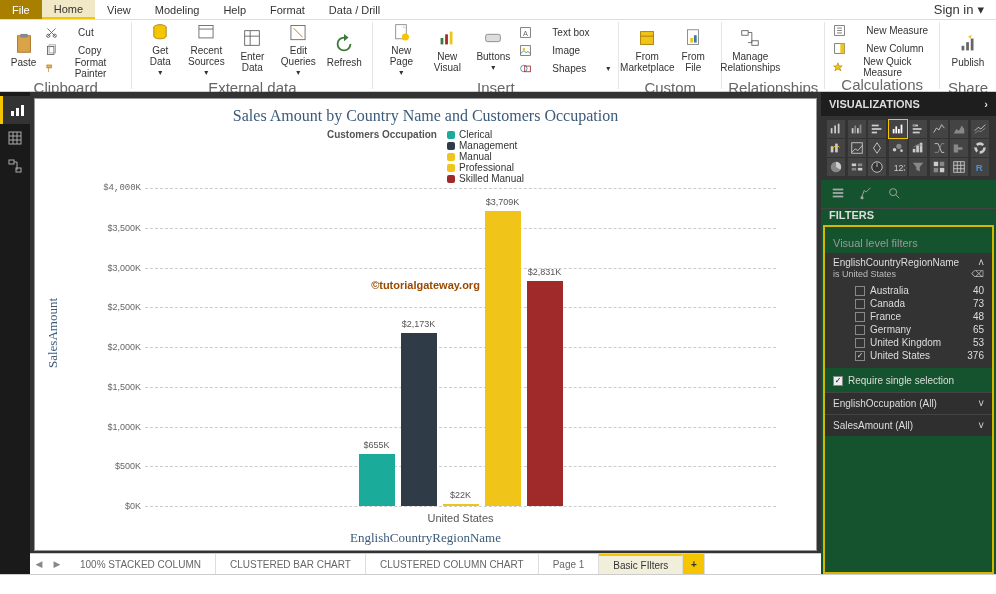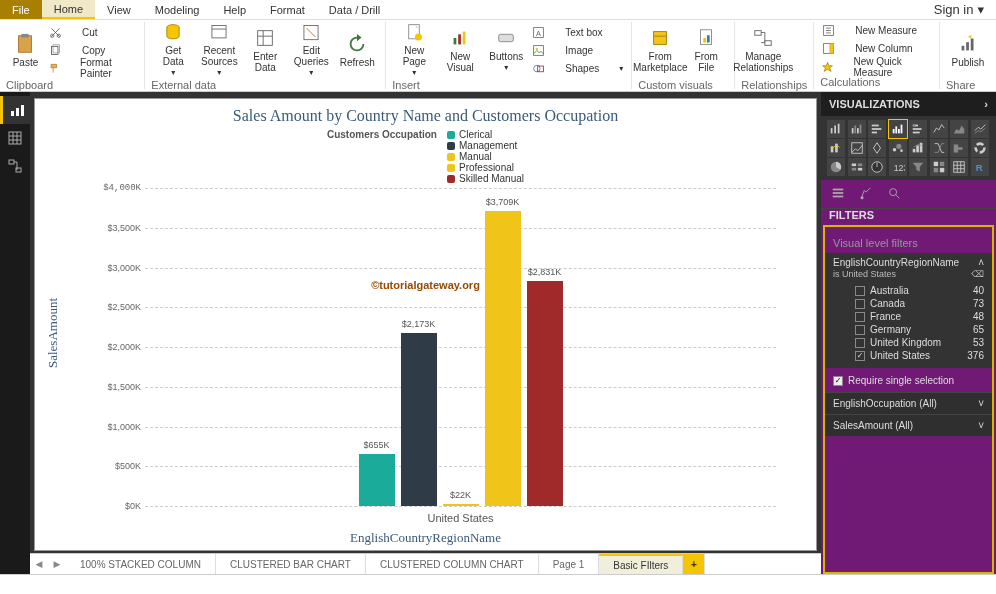--- a/index.html
+++ b/index.html
@@ -7,21 +7,21 @@
 .titlebar { height: 20px; background: #fff; border-bottom: 1px solid #ddd; display: flex; align-items: stretch; }
 .titlebar .menu { display: flex; }
 .titlebar .menu-item { padding: 3px 12px; font-size: 11px; cursor: pointer; display: flex; align-items: center; }
 .titlebar .menu-item.file { background: #a97f00; color: #fff; }
 .titlebar .menu-item.active { background: #f1e8c8; border-bottom: 2px solid #f5c600; }
 .titlebar .spacer { flex: 1; }
 .titlebar .signin { padding: 3px 12px; font-size: 13px; display:flex; align-items:center; gap:4px; }
 .ribbon { height: 72px; background: #fff; border-bottom: 1px solid #ccc; display: flex; padding: 2px 0; }
 .ribbon-group { display: flex; flex-direction: column; padding: 0 6px; border-right: 1px solid #e5e5e5; }
 .ribbon-group .group-content { flex: 1; display: flex; align-items: center; gap: 2px; }
-.ribbon-group .group-label { text-align: left; font-size: 11px; color: #666; padding: 1px 0; }
+.ribbon-group .group-label { text-align: center; font-size: 15px; color: #666; padding: 1px 0; }
 .ribbon-btn-large { display: flex; flex-direction: column; align-items: center; justify-content: center; width: 44px; height: 56px; font-size: 10px; text-align: center; line-height: 1.1; gap: 2px; cursor:pointer; }
 .ribbon-btn-large svg { width: 22px; height: 22px; }
 .ribbon-btn-small { display: flex; align-items: center; gap: 20px; font-size: 10px; height: 17px; padding: 0 2px; cursor:pointer;}
 .ribbon-btn-small svg { width: 13px; height: 13px; }
 .ribbon-col { display: flex; flex-direction: column; justify-content: center; gap: 1px; }
 .main { display: flex; height: 482px; background: #333; }
 .left-rail { width: 30px; background: #1a1a1a; display: flex; flex-direction: column; padding-top: 4px; }
 .left-rail .rail-btn { width: 30px; height: 28px; display: flex; align-items: center; justify-content: center; cursor:pointer; }
 .left-rail .rail-btn.active { background: #333; border-left: 3px solid #f5c600; }
 .left-rail svg { width: 16px; height: 16px; }
@@ -40,21 +40,21 @@
 .bar { width: 36px; position: relative; }
 .bar-label { position: absolute; top: -14px; left: 50%; transform: translateX(-50%); font-size: 9px; color: #555; white-space: nowrap; }
 .x-cat { position: absolute; bottom: -18px; left: 0; right: 0; text-align: center; font-size: 11px; color: #555; }
 .x-axis-label { text-align: center; font-family: Georgia, serif; color: #3b5a7a; font-size: 13px; padding: 2px 0 4px; }
 .watermark { position: absolute; left: 50%; top: 180px; transform: translateX(-50%); color: #9a4a00; font-size: 11px; font-weight: bold; }
 .page-tabs { height: 22px; background: #fff; display: flex; align-items: stretch; border-top: 1px solid #ccc; }
 .page-tabs .nav-arrow { width: 18px; display:flex; align-items:center; justify-content:center; color:#888; font-size:9px; cursor:pointer; }
 .page-tab { padding: 3px 14px; font-size: 10px; border-right: 1px solid #ddd; display:flex; align-items:center; cursor:pointer; color:#666; }
 .page-tab.active { background: #f1eedc; color: #333; border-top: 2px solid #f5c600; }
 .page-tab.add { background: #f5c600; color:#333; font-weight:bold; width:22px; justify-content:center; padding:0; }
-.right-panel { width: 175px; background: #701a75; color: #ddd; display: flex; flex-direction: column; font-size: 10px; overflow:hidden; }
+.right-panel { width: 175px; background: #14532d; color: #ddd; display: flex; flex-direction: column; font-size: 10px; overflow:hidden; }
 .panel-header { background: #1e1e1e; padding: 6px 8px; font-weight: bold; font-size: 11px; display:flex; justify-content:space-between; align-items:center; }
 .viz-grid { display: grid; grid-template-columns: repeat(8, 1fr); gap: 1px; padding: 4px 6px; background:#333; }
 .viz-icon { width: 18px; height: 18px; background: #444; display:flex; align-items:center; justify-content:center; cursor:pointer; }
 .viz-icon.selected { outline: 1px solid #f5c600; }
 .viz-icon svg { width:14px; height:14px; }
 .pane-tabs { display: flex; gap: 14px; padding: 6px 10px; border-bottom:1px solid #444; }
 .pane-tabs svg { width:14px; height:14px; cursor:pointer; }
 .filters-section { padding: 6px 0; border: 2px solid #d4b800; margin: 0 2px; flex:1; overflow:auto; }
 .filters-title { padding: 0 8px 4px; font-size: 11px; font-weight:bold; }
 .filter-sub { padding: 4px 8px; color: #999; font-size: 11px; }

